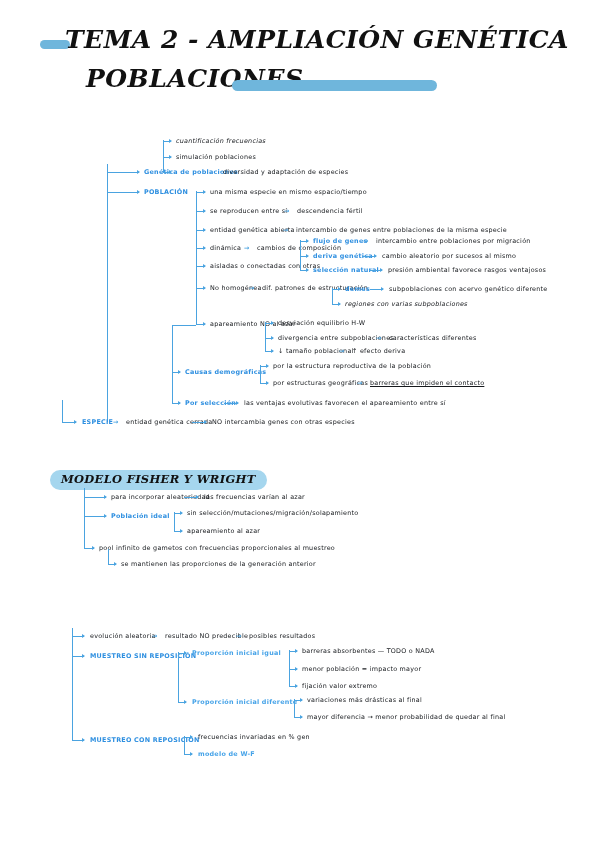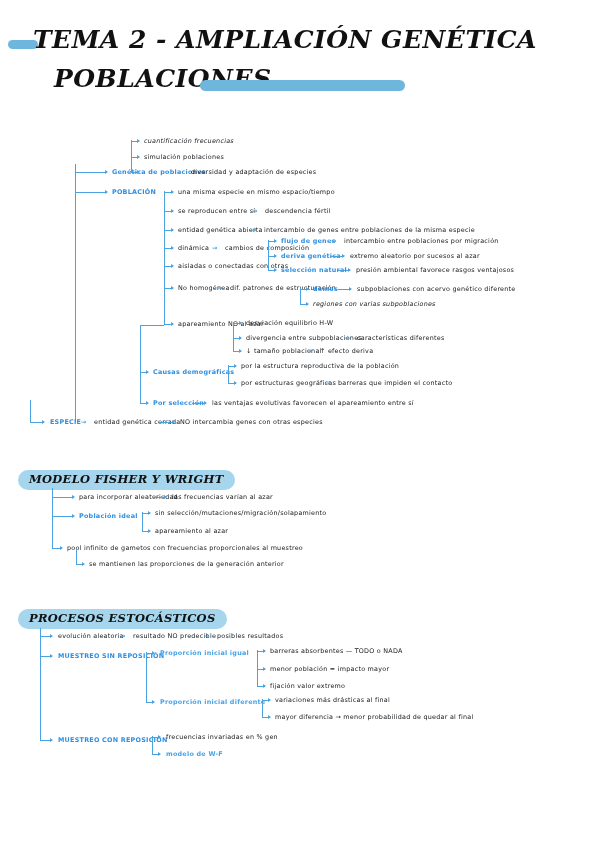--- a/index.html
+++ b/index.html
@@ -1,21 +1,21 @@
 <!DOCTYPE html>
 <html><head>
 <meta charset="utf-8">
 <style>
   html,body{margin:0;padding:0;}
   body{
     width:599px;height:848px;background:#ffffff;
     font-family:"DejaVu Sans",sans-serif;
     color:#1a1a1a;overflow:hidden;position:relative;
   }
-  .page{position:relative;width:486px;height:848px;}
+  .page{position:relative;width:486px;height:848px;margin-left:32px;}
 
   
   .title-wrap{position:absolute;left:0;top:22px;width:599px;}
   .title-dash{
     position:absolute;left:8px;top:18px;width:30px;height:9px;
     background:#6fb6dc;border-radius:5px;
   }
   .title-line1{
     position:absolute;left:33px;top:3px;
     font-family:"DejaVu Serif",serif;
@@ -141,21 +141,21 @@
   <div class="ar" style="left:274px;top:239px;"></div>
   <div class="nd blue" style="left:281px;top:238px;">flujo de genes</div>
   <div class="nd" style="left:331px;top:238px;"><span class="a">→</span></div>
   <div class="nd" style="left:344px;top:238px;">intercambio entre poblaciones por migración</div>
 
   <div class="hl" style="left:268px;top:256px;width:8px;"></div>
   <div class="ar" style="left:274px;top:254px;"></div>
   <div class="nd blue" style="left:281px;top:253px;">deriva genética</div>
   <div class="hl" style="left:330px;top:256px;width:14px;"></div>
   <div class="ar" style="left:342px;top:254px;"></div>
-  <div class="nd" style="left:350px;top:253px;">extremo aleatorio por sucesos al azar</div>
+  <div class="nd" style="left:350px;top:253px;">cambio aleatorio por sucesos al mismo</div>
 
   <div class="hl" style="left:268px;top:270px;width:8px;"></div>
   <div class="ar" style="left:274px;top:268px;"></div>
   <div class="nd blue" style="left:281px;top:267px;">selección natural</div>
   <div class="hl" style="left:337px;top:270px;width:13px;"></div>
   <div class="ar" style="left:348px;top:268px;"></div>
   <div class="nd" style="left:356px;top:267px;">presión ambiental favorece rasgos ventajosos</div>
 
   <div class="hl" style="left:164px;top:288px;width:9px;"></div>
   <div class="ar" style="left:171px;top:286px;"></div>
@@ -205,21 +205,21 @@
 
   <div class="vl" style="left:228px;top:365px;height:18px;"></div>
   <div class="hl" style="left:228px;top:366px;width:8px;"></div>
   <div class="ar" style="left:234px;top:364px;"></div>
   <div class="nd" style="left:241px;top:363px;">por la estructura reproductiva de la población</div>
 
   <div class="hl" style="left:228px;top:383px;width:8px;"></div>
   <div class="ar" style="left:234px;top:381px;"></div>
   <div class="nd" style="left:241px;top:380px;">por estructuras geográficas</div>
   <div class="nd" style="left:325px;top:380px;"><span class="a">→</span></div>
-  <div class="nd" style="left:338px;top:380px;">barreras que impiden el contacto</div>
+  <div class="nd" style="left:338px;top:380px;text-decoration:underline;">barreras que impiden el contacto</div>
 
   <div class="hl" style="left:140px;top:403px;width:8px;"></div>
   <div class="ar" style="left:146px;top:401px;"></div>
   <div class="nd blue" style="left:153px;top:400px;">Por selección</div>
   <div class="hl" style="left:192px;top:403px;width:14px;"></div>
   <div class="ar" style="left:204px;top:401px;"></div>
   <div class="nd" style="left:212px;top:400px;">las ventajas evolutivas favorecen el apareamiento entre sí</div>
 
   <div class="hl" style="left:30px;top:422px;width:14px;"></div>
   <div class="vl" style="left:30px;top:400px;height:22px;"></div>
@@ -257,21 +257,20 @@
 
   <div class="hl" style="left:52px;top:548px;width:10px;"></div>
   <div class="ar" style="left:60px;top:546px;"></div>
   <div class="nd" style="left:67px;top:545px;">pool infinito de gametos   con frecuencias proporcionales   al muestreo</div>
 
   <div class="vl" style="left:76px;top:549px;height:15px;"></div>
   <div class="hl" style="left:76px;top:564px;width:8px;"></div>
   <div class="ar" style="left:82px;top:562px;"></div>
   <div class="nd" style="left:89px;top:561px;">se mantienen las proporciones de la generación anterior</div>
 
-  <div class="pill" style="left:18px;top:609px;">PROCESOS ESTOCÁSTICOS</div>
 
   <div class="vl" style="left:40px;top:628px;height:112px;"></div>
 
   <div class="hl" style="left:40px;top:636px;width:12px;"></div>
   <div class="ar" style="left:50px;top:634px;"></div>
   <div class="nd" style="left:58px;top:633px;">evolución aleatoria</div>
   <div class="nd" style="left:120px;top:633px;"><span class="a">→</span></div>
   <div class="nd" style="left:133px;top:633px;">resultado NO predecible</div>
   <div class="nd" style="left:204px;top:633px;"><span class="a">→</span></div>
   <div class="nd" style="left:217px;top:633px;">posibles resultados</div>

